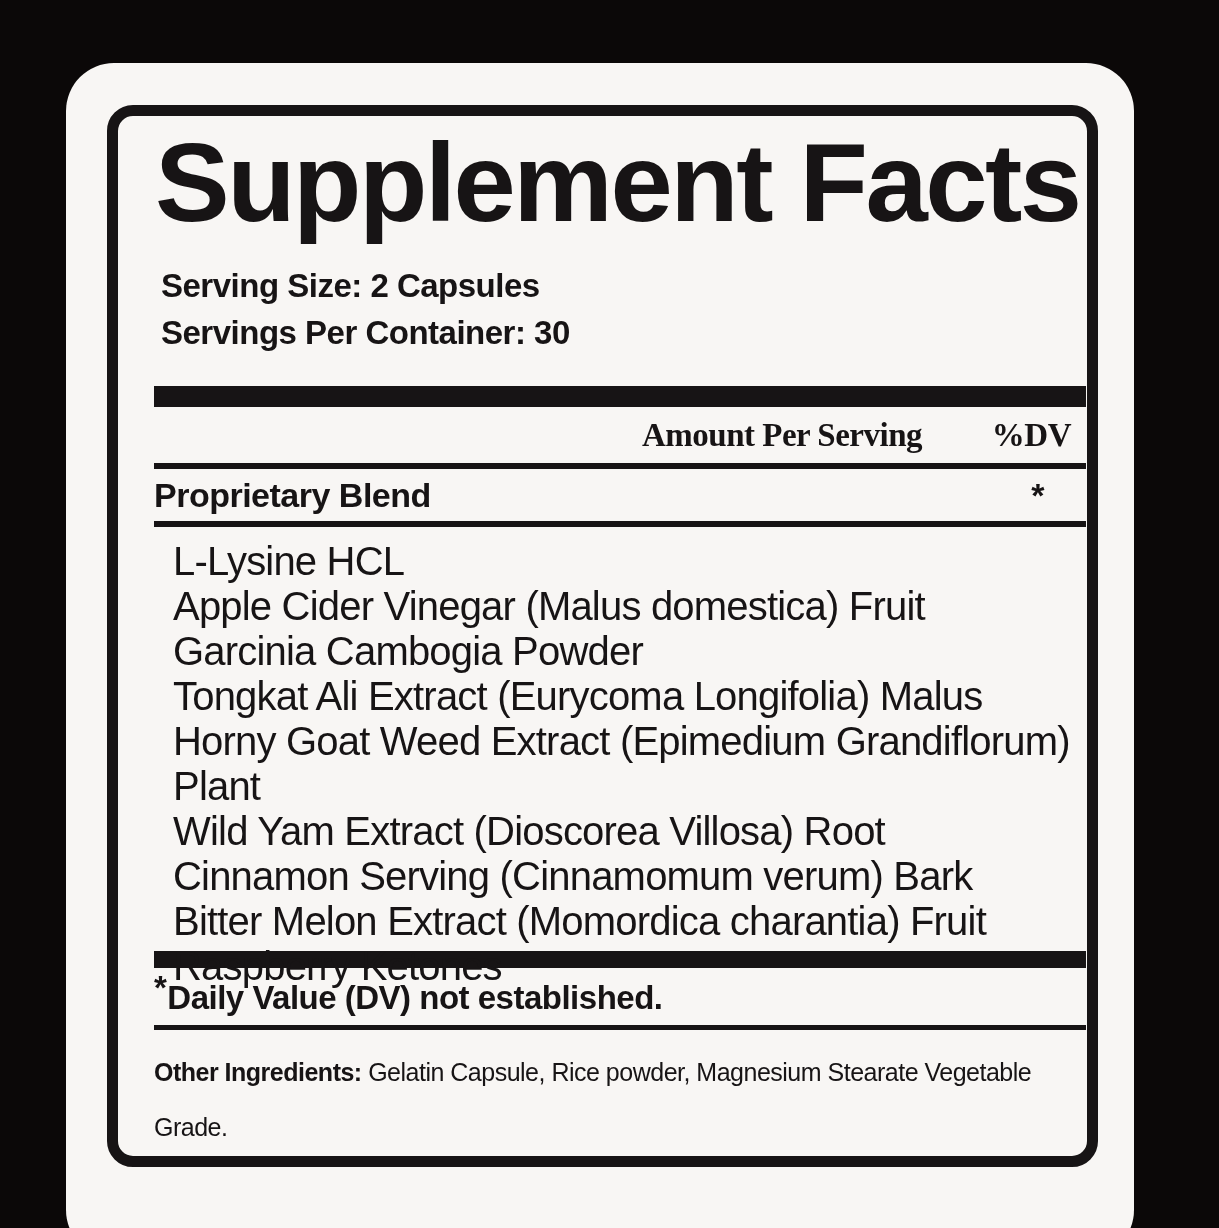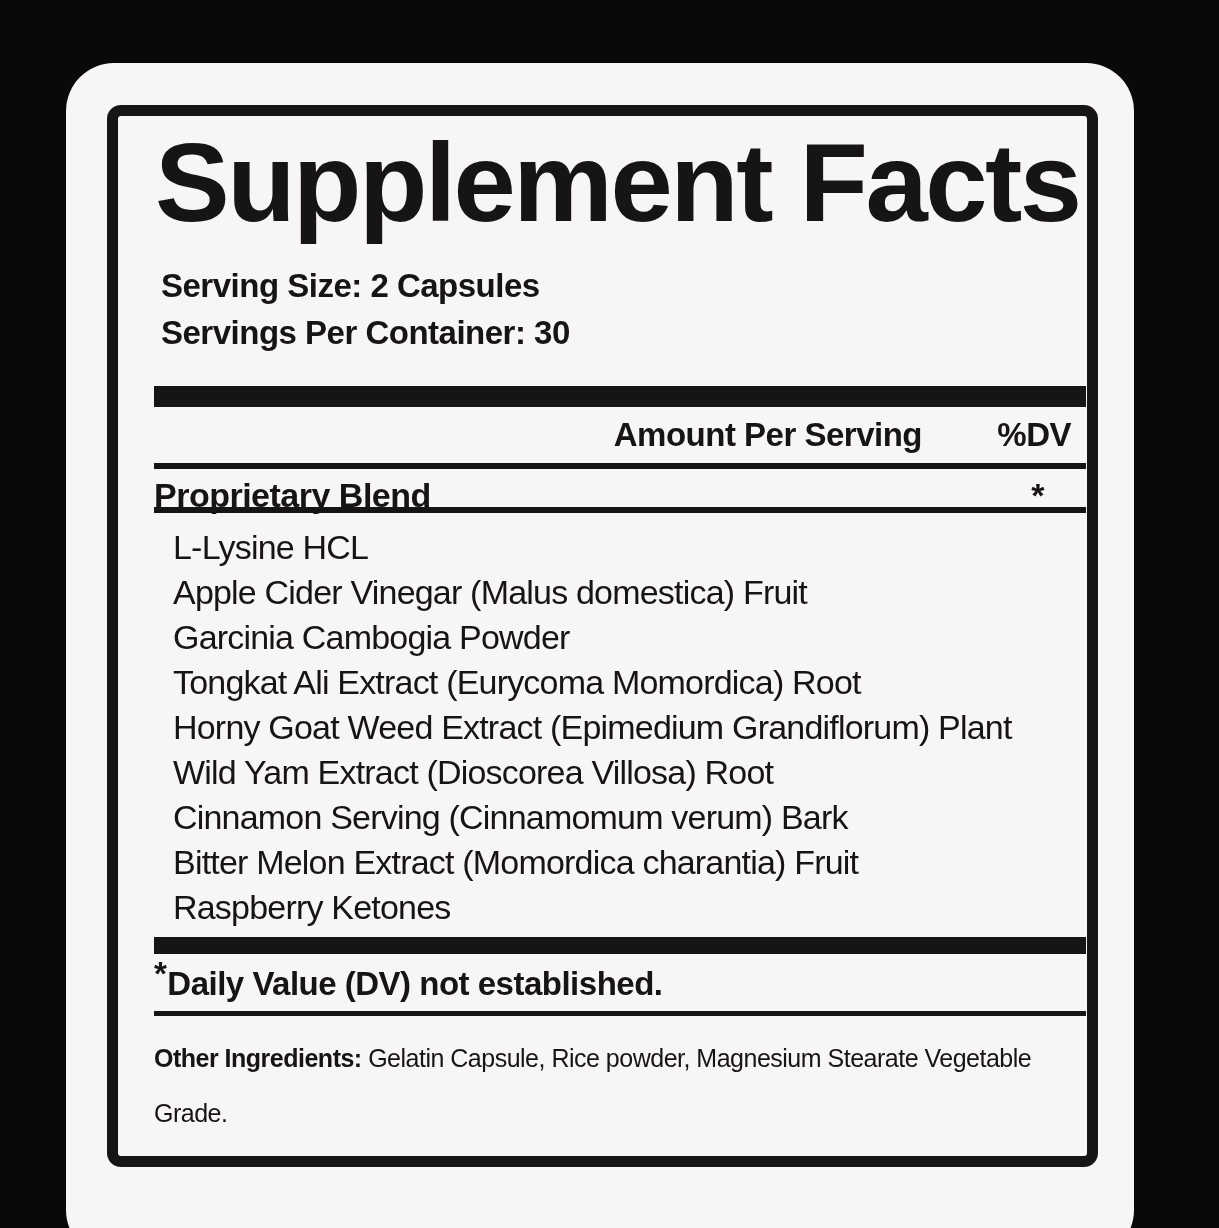--- a/index.html
+++ b/index.html
@@ -20,21 +20,21 @@
     left:66px;top:63px;
     width:1068px;height:1195px;
     background:var(--label_bg);
     border-radius:48px;
   }
   .facts-box{
     position:absolute;
     left:41px;top:42px;
     width:991px;height:1062px;
     border:11px solid var(--ink);
-    border-radius:14px;
+    border-radius:26px;
     background:var(--label_bg);
   }
   .content{
     position:absolute;
     left:11px;top:0;
     width:969px;height:1040px;
     padding:0 12px 0 25px;
   }
   .title{
     margin:10px 0 0 1px;
@@ -60,37 +60,38 @@
   .rule{background:var(--ink);width:100%;}
   .rule-6{height:6px;}
   .rule-5{height:5px;}
   .header-row{
     position:relative;
     height:56px;
     font-size:33px;
     font-weight:700;
     letter-spacing:-0.5px;
     line-height:56px;
+    font-family:Liberation Serif, serif;
   }
   .header-row .amount-header{position:absolute;right:164px;top:0;}
   .header-row .dv-header{position:absolute;right:15px;top:0;}
   .blend-row{
     position:relative;
-    height:38px;
+    height:52px;
     font-size:34px;
     font-weight:700;
     letter-spacing:-0.5px;
     line-height:52px;
   }
   .blend-row .blend-name{position:absolute;left:0;top:0;}
   .blend-row .blend-amount{position:absolute;right:177px;top:0;}
   .blend-row .blend-dv{position:absolute;right:42px;top:0;}
   .ingredients{
     margin:12px 0 0 19px;
-    font-size:34px;
+    font-size:40px;
     font-weight:400;
     letter-spacing:-0.8px;
     line-height:45px;
     height:405px;
   }
   .footnote{
     margin:9px 0 0 0;
     font-size:33px;
     font-weight:700;
     letter-spacing:-0.5px;
@@ -138,21 +139,21 @@
         <span class="blend-name">Proprietary Blend</span>
         <span class="blend-dv">*</span>
       </div>
 
       <div class="rule rule-6"></div>
 
       <div class="ingredients">
           <div class="ingredient-line">L-Lysine HCL</div>
           <div class="ingredient-line">Apple Cider Vinegar (Malus domestica) Fruit</div>
           <div class="ingredient-line">Garcinia Cambogia Powder</div>
-          <div class="ingredient-line">Tongkat Ali Extract (Eurycoma Momordica) Root</div>
+          <div class="ingredient-line">Tongkat Ali Extract (Eurycoma Longifolia) Malus</div>
           <div class="ingredient-line">Horny Goat Weed Extract (Epimedium Grandiflorum) Plant</div>
           <div class="ingredient-line">Wild Yam Extract (Dioscorea Villosa) Root</div>
           <div class="ingredient-line">Cinnamon Serving (Cinnamomum verum) Bark</div>
           <div class="ingredient-line">Bitter Melon Extract (Momordica charantia) Fruit</div>
           <div class="ingredient-line">Raspberry Ketones</div>
         </div>
 
       <div class="bar bar-thick-mid"></div>
 
       <div class="footnote">

